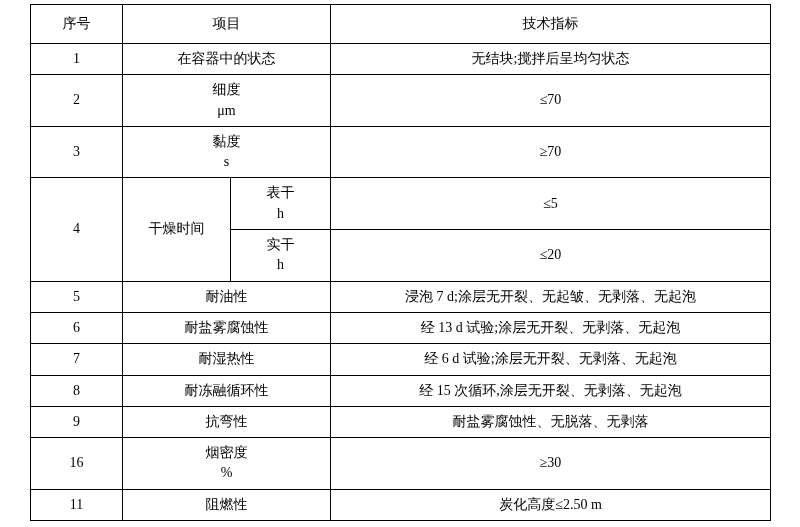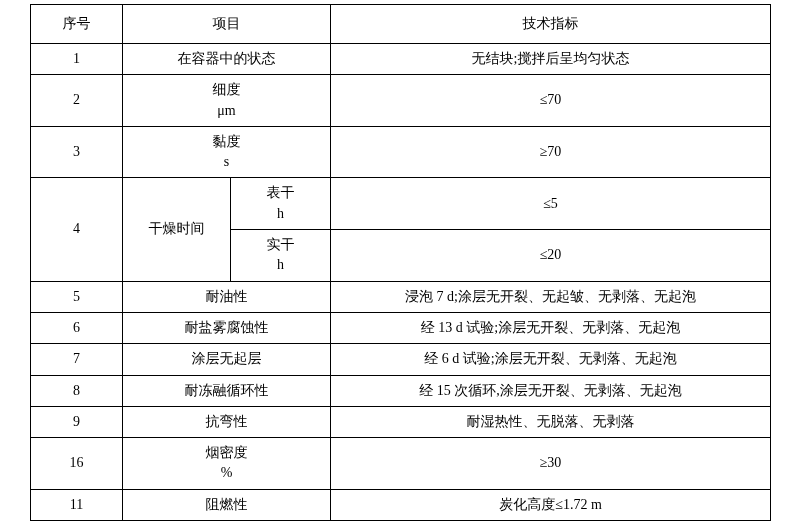--- a/index.html
+++ b/index.html
@@ -93,38 +93,38 @@
       <td colspan="2">耐油性</td>
       <td class="nowrap">浸泡 7 d;涂层无开裂、无起皱、无剥落、无起泡</td>
     </tr>
     <tr class="r-normal">
       <td>6</td>
       <td colspan="2">耐盐雾腐蚀性</td>
       <td class="nowrap">经 13 d 试验;涂层无开裂、无剥落、无起泡</td>
     </tr>
     <tr class="r-normal">
       <td>7</td>
-      <td colspan="2">涂层无起层</td>
+      <td colspan="2">耐湿热性</td>
       <td class="nowrap">经 6 d 试验;涂层无开裂、无剥落、无起泡</td>
     </tr>
     <tr class="r-normal">
       <td>8</td>
       <td colspan="2">耐冻融循环性</td>
       <td class="nowrap">经 15 次循环,涂层无开裂、无剥落、无起泡</td>
     </tr>
     <tr class="r-normal">
       <td>9</td>
       <td colspan="2">抗弯性</td>
-      <td class="nowrap">耐湿热性、无脱落、无剥落</td>
+      <td class="nowrap">耐盐雾腐蚀性、无脱落、无剥落</td>
     </tr>
     <tr class="r-tall">
       <td>16</td>
       <td colspan="2" class="twoline">烟密度
 %</td>
       <td>≥30</td>
     </tr>
     <tr class="r-normal">
       <td>11</td>
       <td colspan="2">阻燃性</td>
-      <td class="nowrap">炭化高度≤1.72 m</td>
+      <td class="nowrap">炭化高度≤2.50 m</td>
     </tr>
   </tbody>
 </table>
 
 </body></html>

